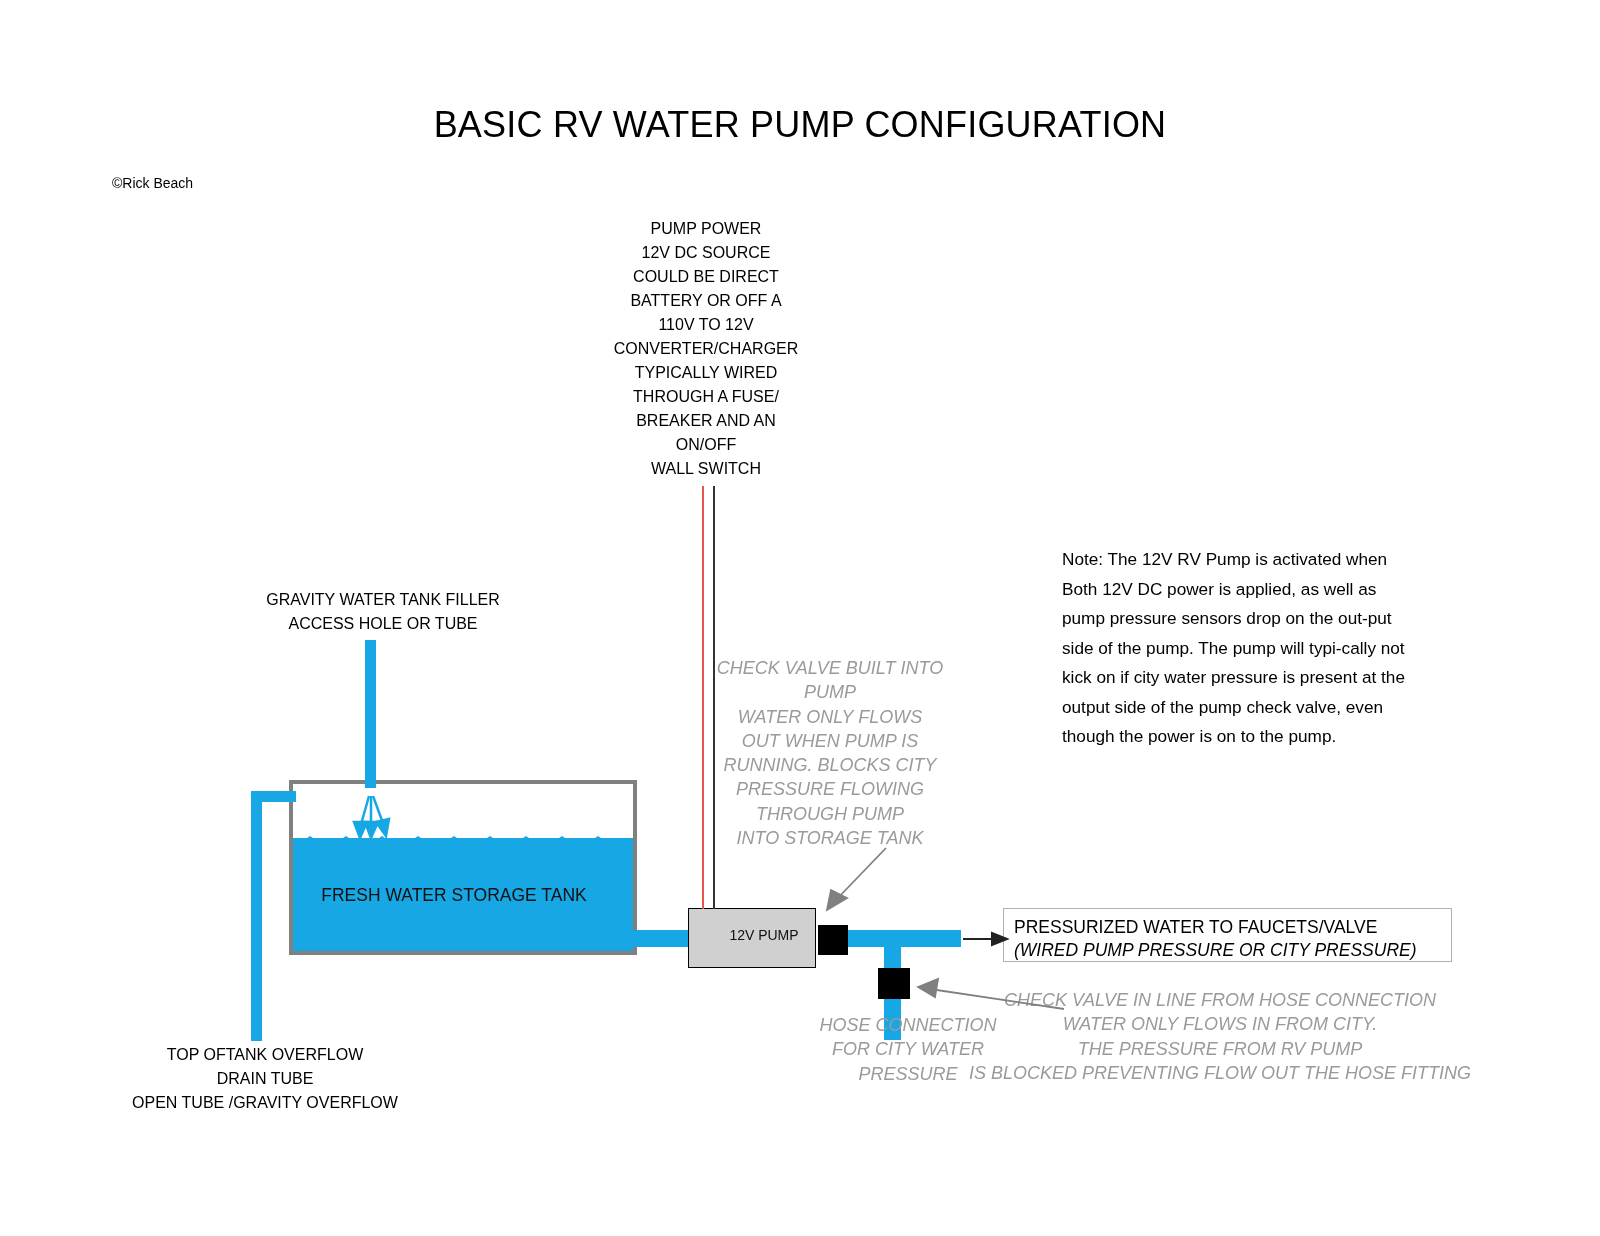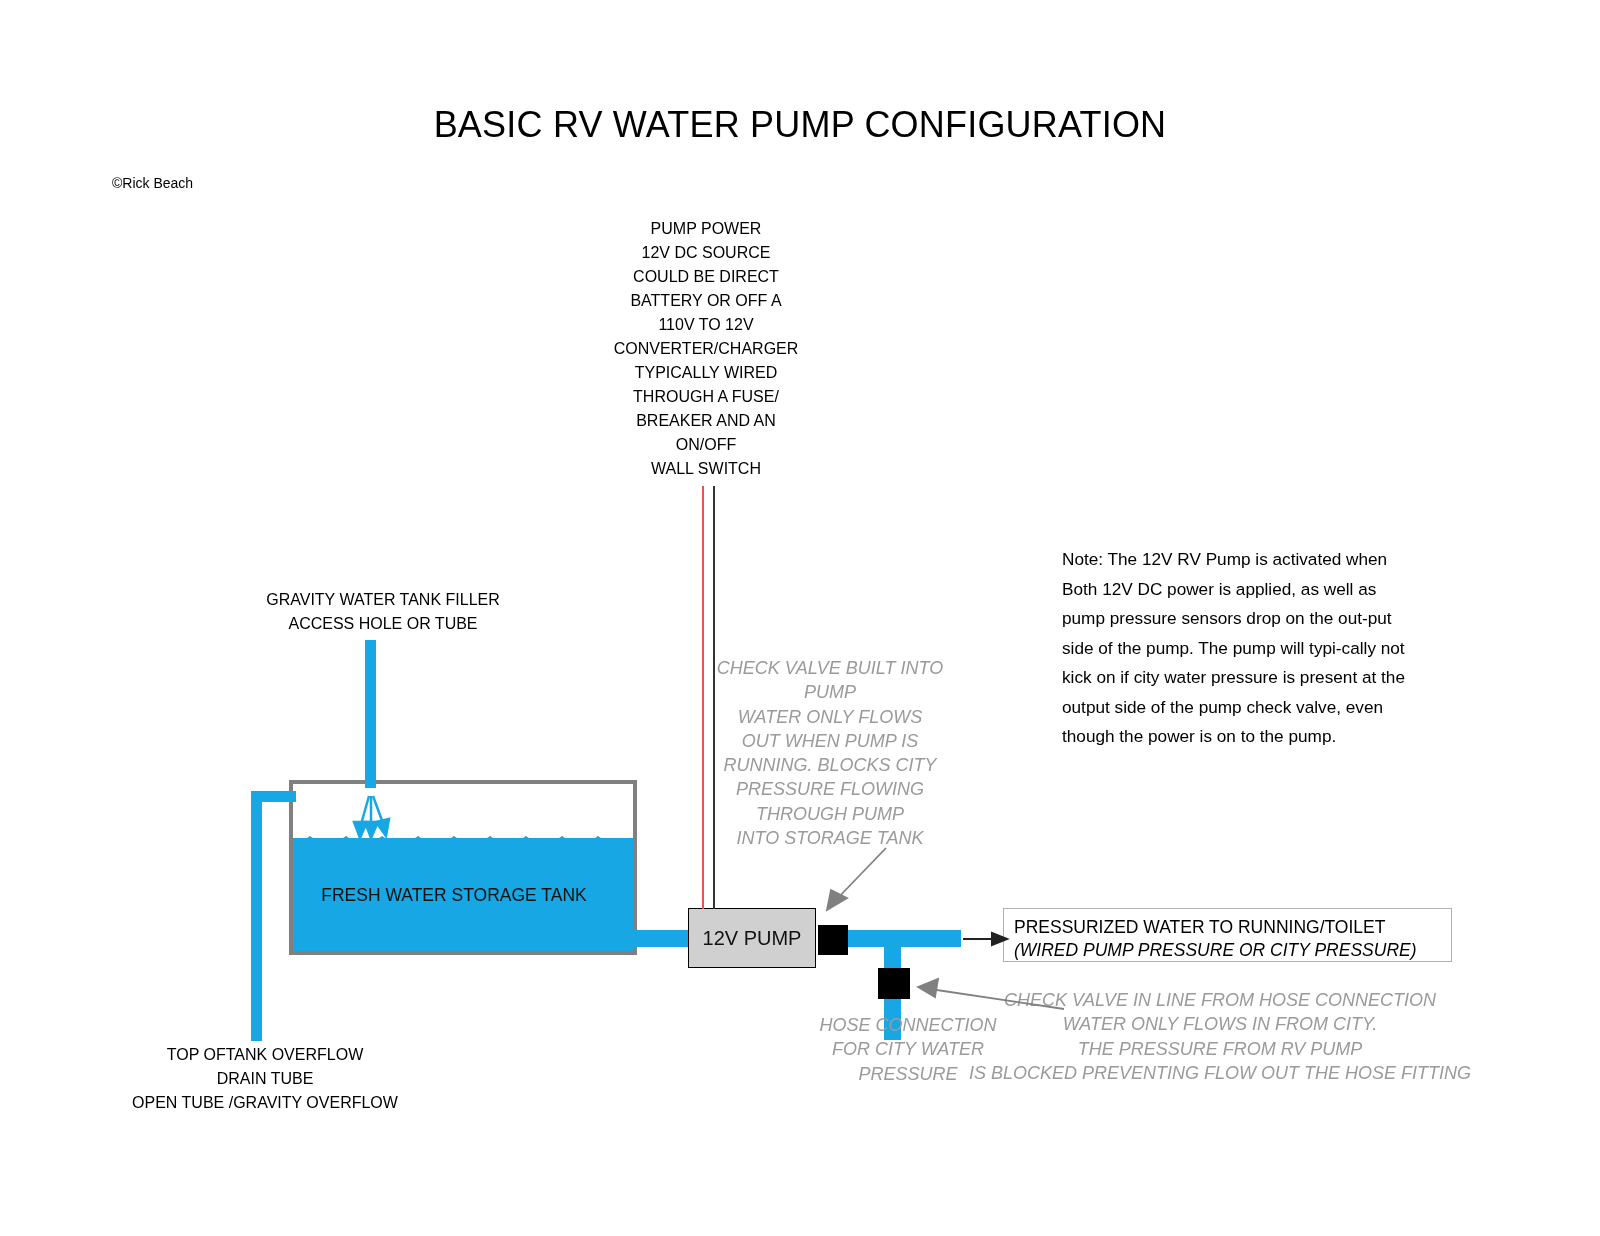--- a/index.html
+++ b/index.html
@@ -45,21 +45,21 @@
   #tank-out{left:633px;top:930px;width:70px;height:17px;}
   #pump-out{left:836px;top:930px;width:125px;height:17px;}
   #tee-down{left:884px;top:940px;width:17px;height:35px;}
   #hose-down{left:884px;top:995px;width:17px;height:45px;}
   
   #pump-box{
     left:688px;top:908px;width:128px;height:60px;
     background:#d0d0d0;border:1.5px solid #000;box-sizing:border-box;
   }
   #pump-label{
-    left:688px;top:927px;width:128px;text-align:center;font-size:20px;color:#111;
+    left:688px;top:927px;width:128px;text-align:center;font-size:14px;color:#111;padding-left:12px;
   }
   .cv-square{background:#000000;}
   #cv-pump{left:818px;top:925px;width:30px;height:30px;}
   #cv-hose{left:878px;top:968px;width:32px;height:31px;}
   
   #wire-red{left:702px;top:486px;width:2px;height:423px;background:#e8554e;}
   #wire-black{left:713px;top:486px;width:2px;height:423px;background:#333;}
   
   #outlet-box{
     left:1003px;top:908px;width:449px;height:54px;
@@ -115,21 +115,21 @@
 <div class="abs" id="pump-box"></div>
 <div class="abs" id="pump-label">12V PUMP</div>
 
 <div class="abs cv-square" id="cv-pump"></div>
 <div class="abs cv-square" id="cv-hose"></div>
 
 <div class="abs" id="wire-red"></div>
 <div class="abs" id="wire-black"></div>
 
 <div class="abs" id="outlet-box"></div>
-<div class="abs" id="outlet-l1">PRESSURIZED WATER TO RUNNING/TOILET</div>
+<div class="abs" id="outlet-l1">PRESSURIZED WATER TO FAUCETS/VALVE</div>
 <div class="abs" id="outlet-l2">(WIRED PUMP PRESSURE OR CITY PRESSURE)</div>
 
 <div class="abs block-text" style="left:110px;top:1043px;width:310px;">TOP OFTANK OVERFLOW
 DRAIN TUBE
 OPEN TUBE /GRAVITY  OVERFLOW</div>
 <div class="abs gray-ital" id="hose-note">HOSE CONNECTION
 FOR CITY WATER
 PRESSURE</div>
 <div class="abs gray-ital" id="cv-hose-note">CHECK VALVE IN LINE FROM HOSE CONNECTION
 WATER ONLY FLOWS IN FROM CITY.

